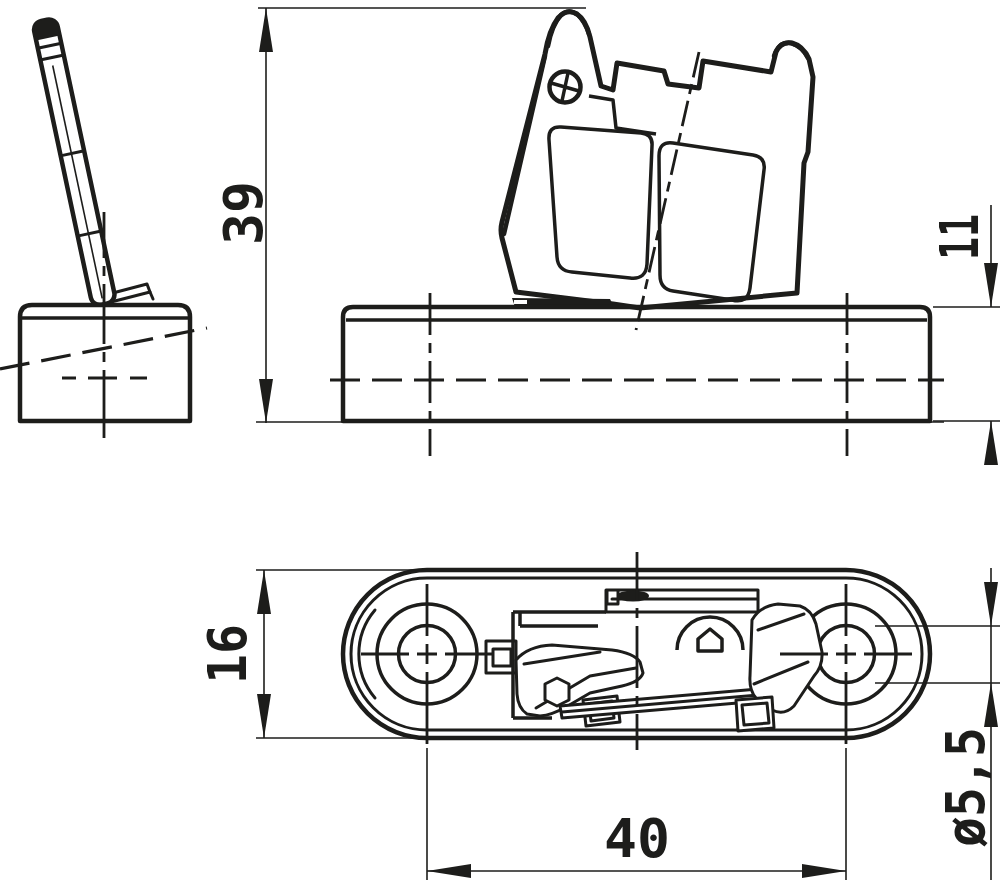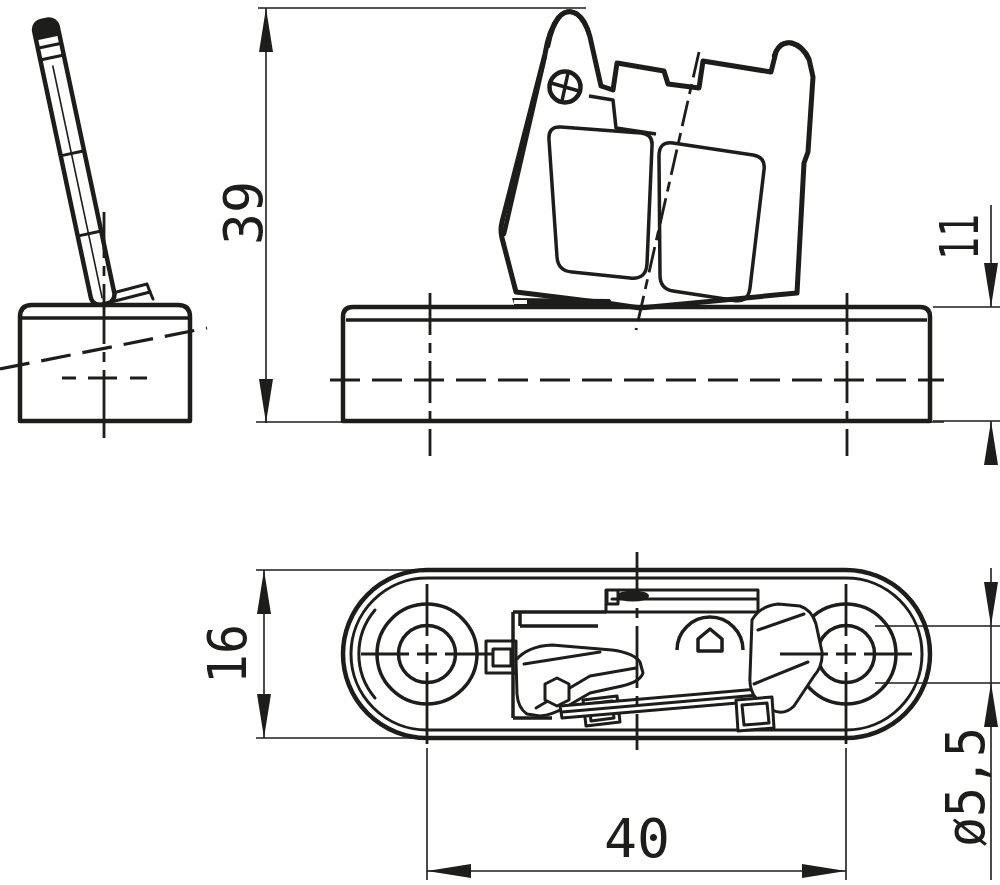--- a/index.html
+++ b/index.html
@@ -1,18 +1,18 @@
 <!DOCTYPE html>
 <html style="--ink: #1d1d1b; --paper: #ffffff;"><head>
 <meta charset="utf-8">
 <style>
   :root { --ink:#1d1d1b; --paper:#ffffff; }
   html,body{margin:0;padding:0;background:var(--paper);}
   .canvas{position:relative;width:1000px;height:880px;background:var(--paper);overflow:hidden;
-          font-family:"DejaVu Sans Mono","Liberation Mono",monospace;}
+          font-family:"DejaVu Sans Mono","Liberation Mono",monospace;font-weight:bold;}
   svg{color:var(--ink);display:block;}
   .ol  {fill:none;stroke:currentColor;stroke-width:4.5;stroke-linejoin:round;stroke-linecap:round;}
   .olf {fill:#fff;stroke:currentColor;stroke-width:4.5;stroke-linejoin:round;stroke-linecap:round;}
   .olf5{fill:#fff;stroke:currentColor;stroke-width:5;stroke-linejoin:round;stroke-linecap:round;}
   .m   {fill:none;stroke:currentColor;stroke-width:3;stroke-linejoin:round;stroke-linecap:round;}
   .mf  {fill:#fff;stroke:currentColor;stroke-width:3;stroke-linejoin:round;stroke-linecap:round;}
   .m35 {fill:none;stroke:currentColor;stroke-width:3.5;stroke-linejoin:round;}
   .thin{fill:none;stroke:currentColor;stroke-width:1.6;}
   .cl  {fill:none;stroke:currentColor;stroke-width:2.8;}
   .dash{fill:none;stroke:currentColor;stroke-width:3.2;stroke-dasharray:30 12;}

